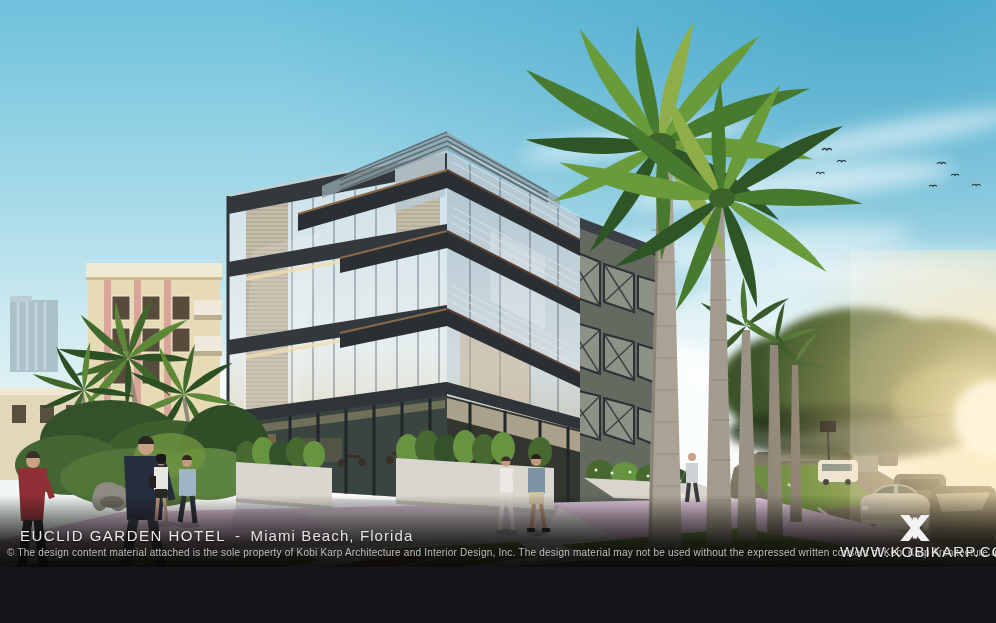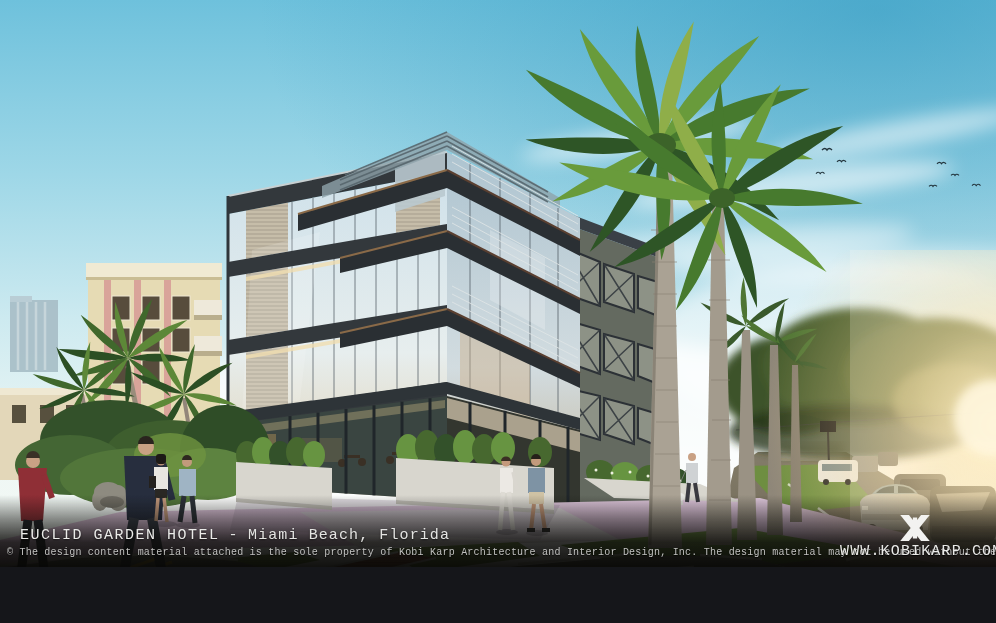--- a/index.html
+++ b/index.html
@@ -1,17 +1,17 @@
 <!DOCTYPE html>
 <html><head>
 <meta charset="utf-8">
 <style>
   html,body{margin:0;padding:0;background:#15161a;}
   .stage{position:relative;width:996px;height:567px;overflow:hidden;
-         font-family:Liberation Mono, monospace;background:#bfe2ec;}
+         font-family:Liberation Sans, sans-serif;background:#bfe2ec;}
   .stage svg{display:block}
   
   .caption{position:absolute;left:0;right:0;bottom:0;height:72px;
     background:linear-gradient(180deg,rgba(12,12,10,0) 0%,rgba(12,12,10,.45) 32%,
                rgba(10,10,8,.85) 66%,rgba(7,7,5,.96) 100%);}
   .cap-title{position:absolute;left:20px;bottom:24px;font-size:15px;line-height:1;
     letter-spacing:1.5px;color:#ebebe9;text-shadow:0 1px 2px rgba(0,0,0,.7);white-space:nowrap;}
   .cap-title .sep{margin:0 9px;color:#e2e2e0;}
   .cap-title .loc{letter-spacing:1.1px;color:#e4e4e2;}
   .cap-copy{position:absolute;left:7px;bottom:9px;font-size:10px;letter-spacing:.22px;

